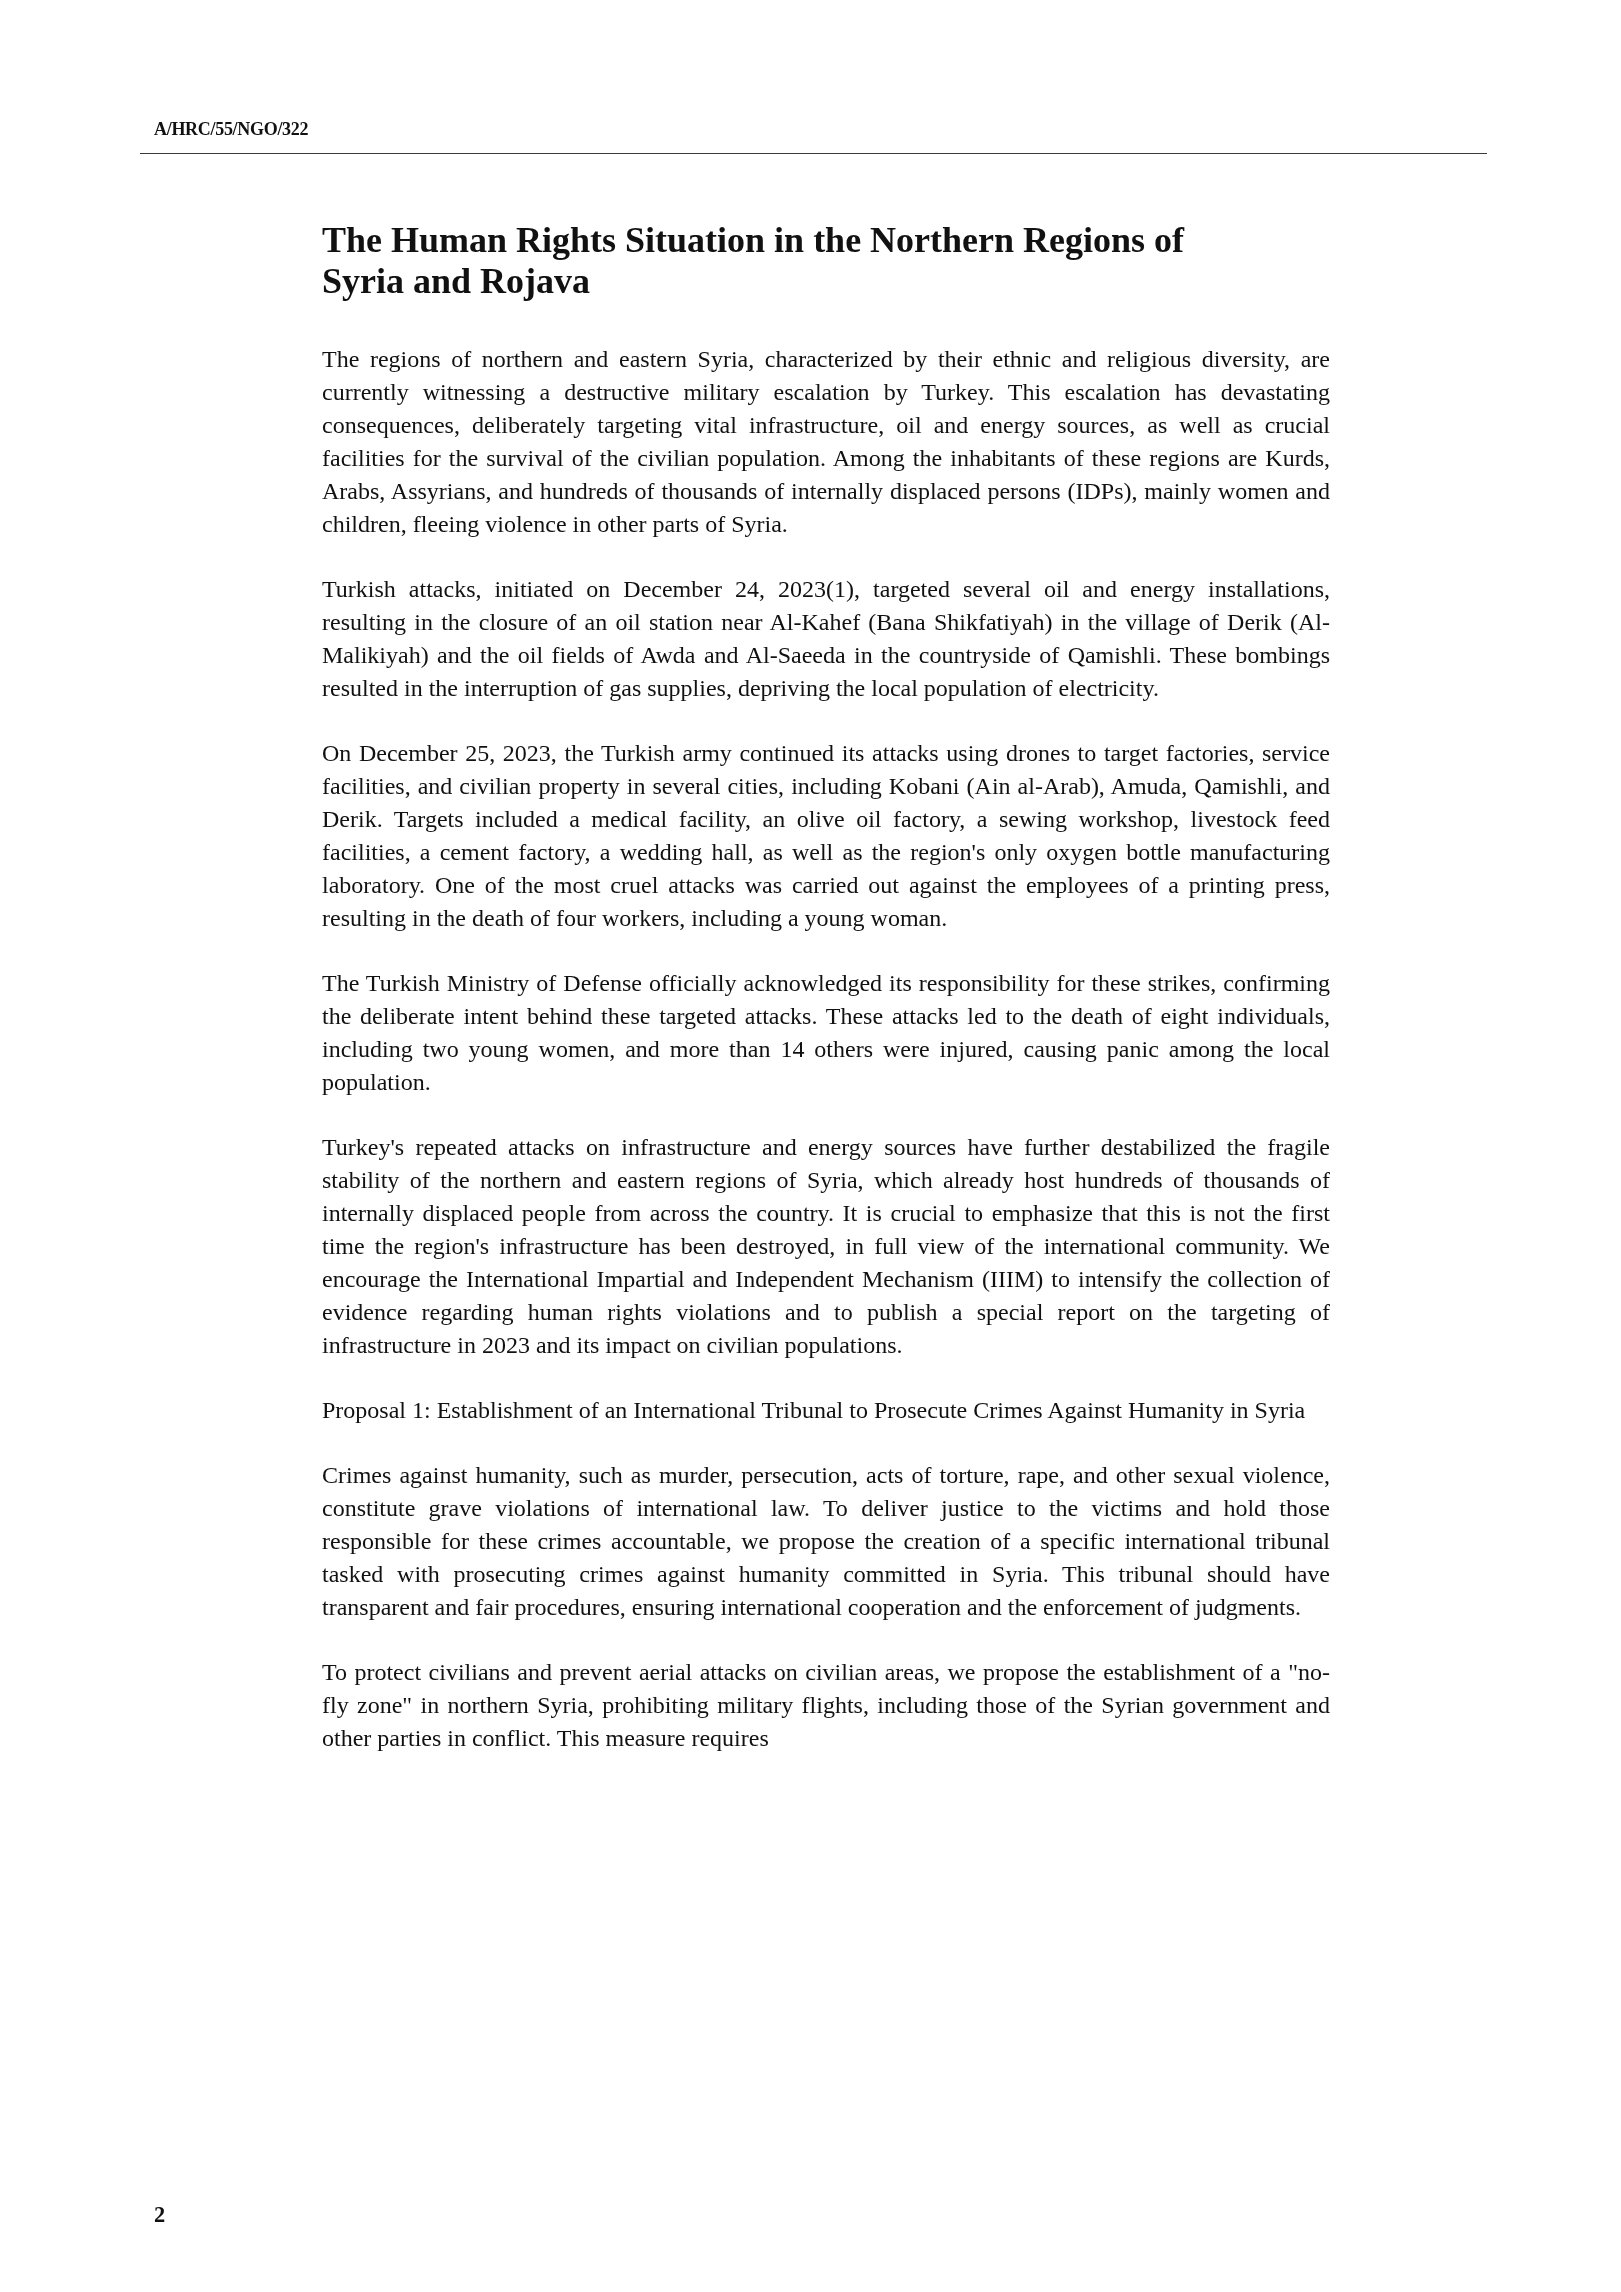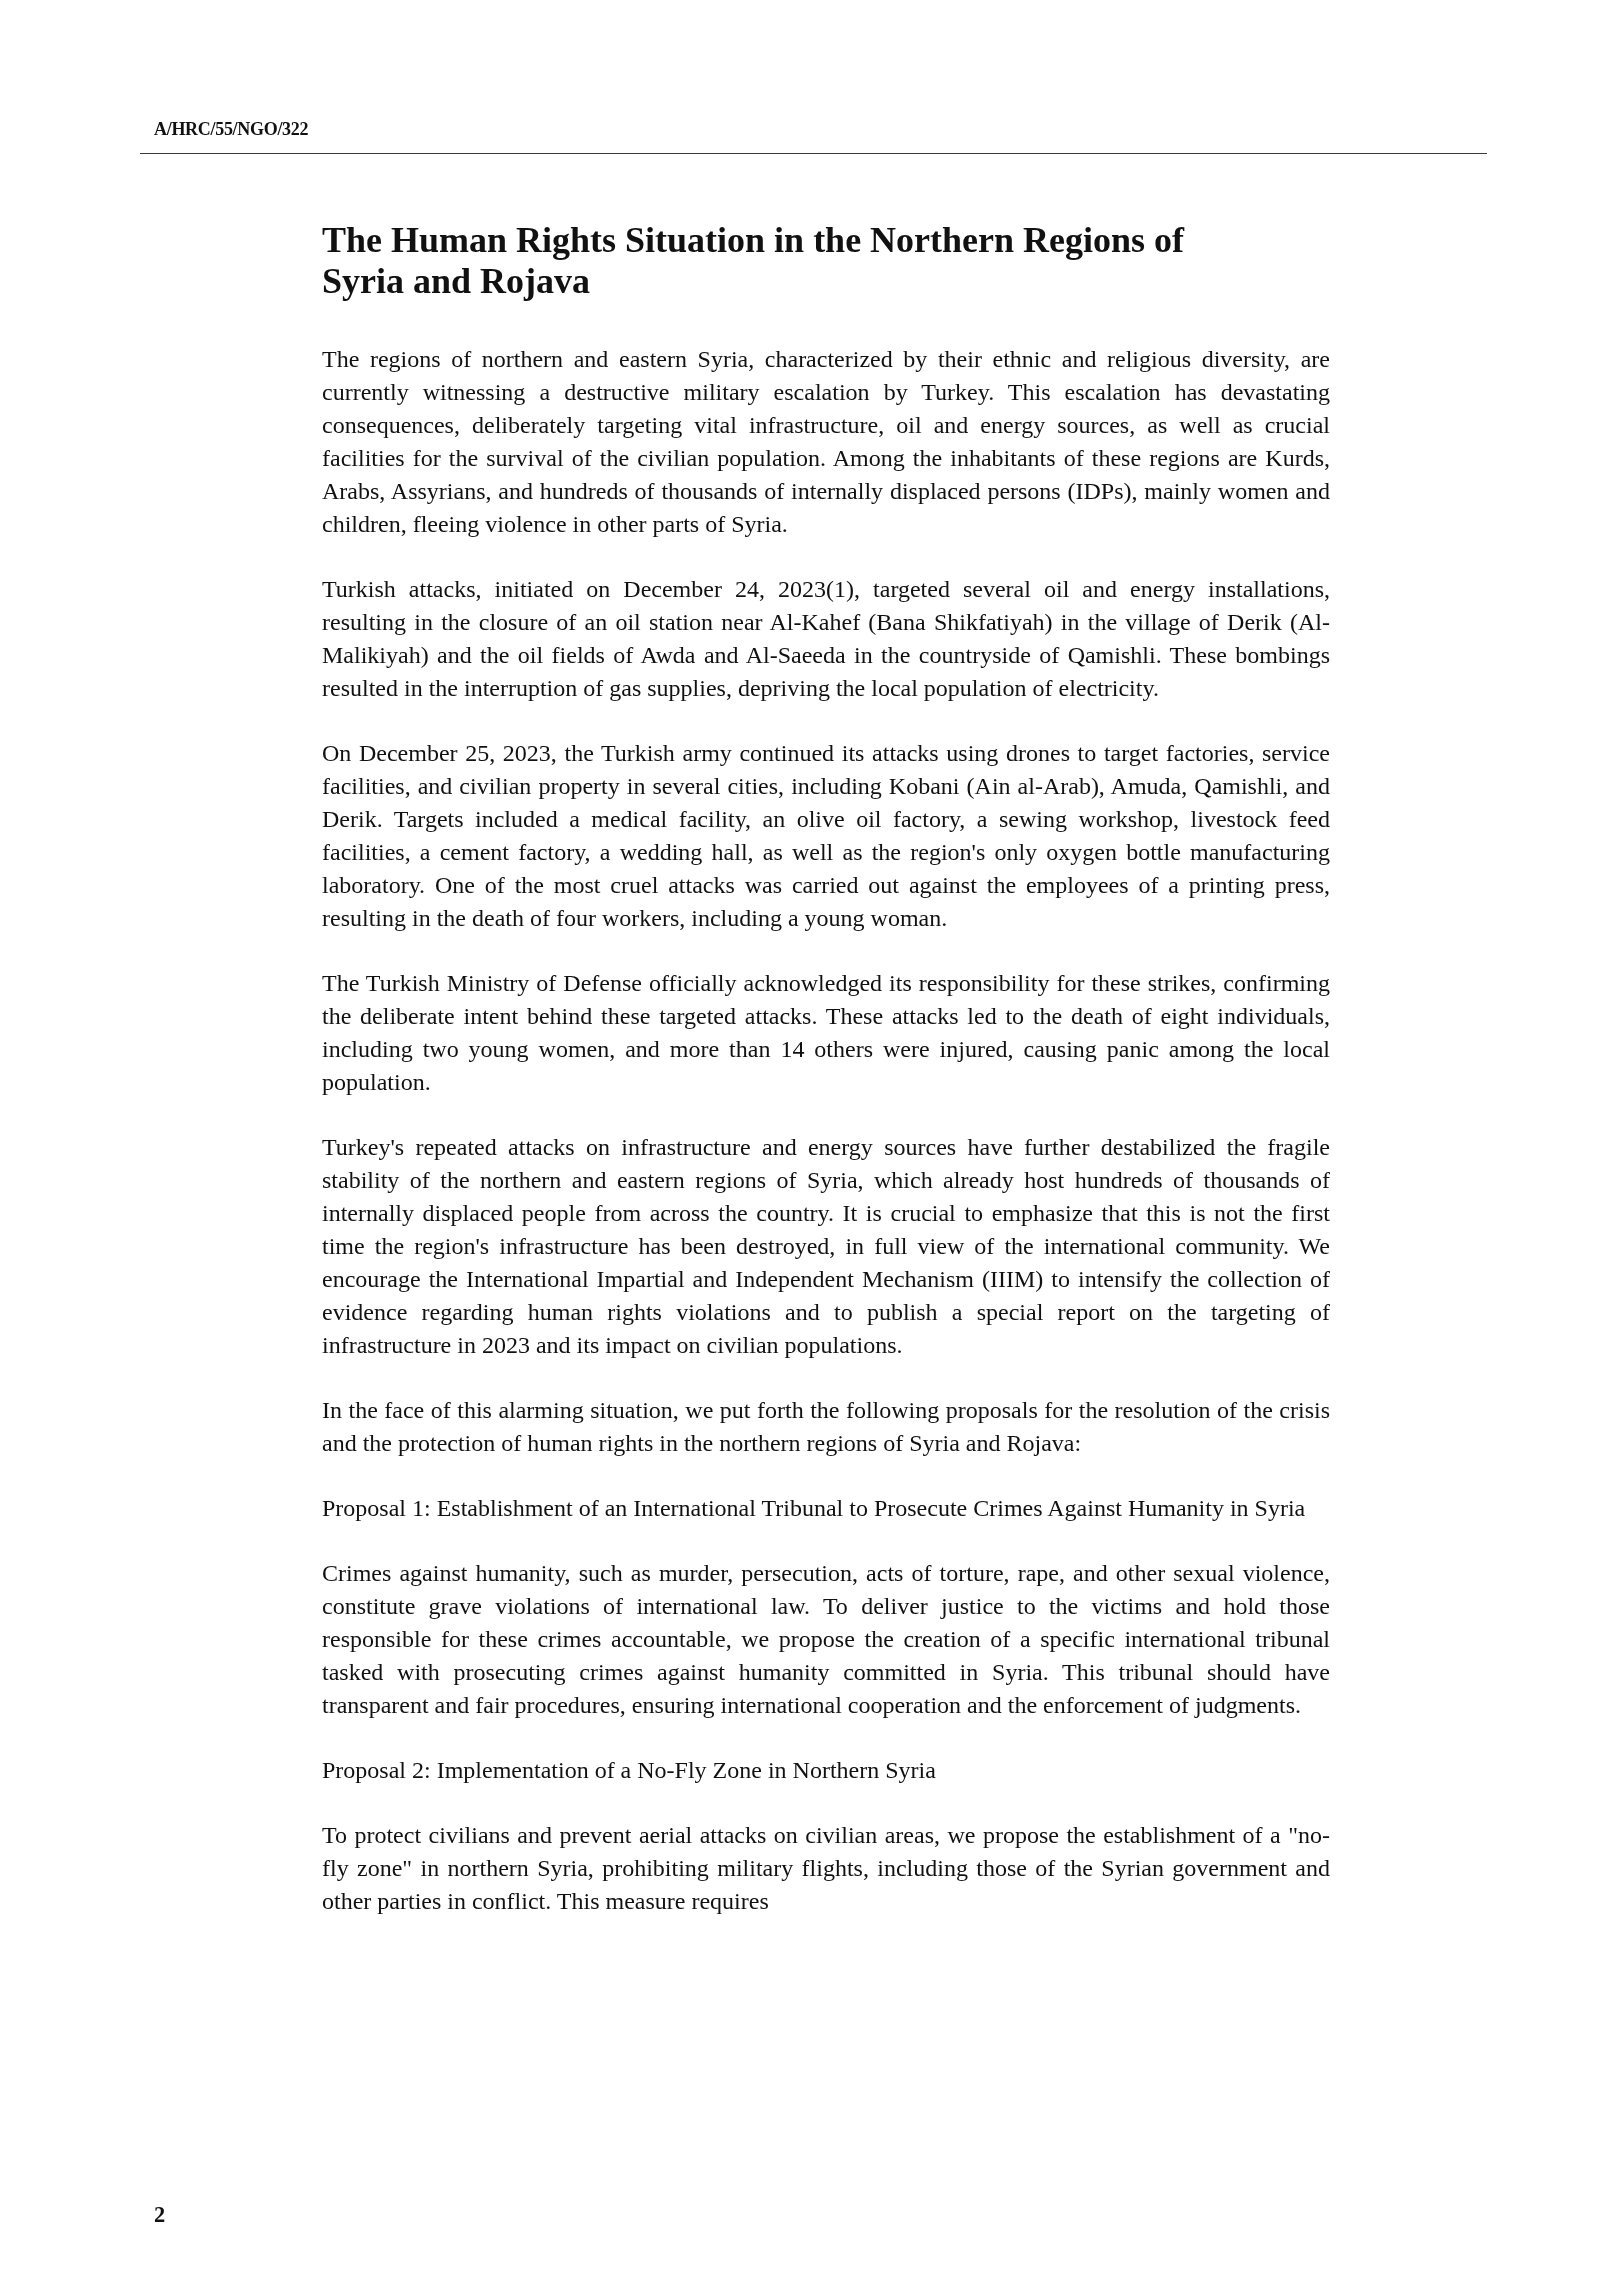--- a/index.html
+++ b/index.html
@@ -36,21 +36,19 @@
 <div class="header-symbol">A/HRC/55/NGO/322</div>
 <div class="header-rule"></div>
 
 <div class="content">
   <h1 class="title">The Human Rights Situation in the Northern Regions of Syria and Rojava</h1>
   <p class="para">The regions of northern and eastern Syria, characterized by their ethnic and religious diversity, are currently witnessing a destructive military escalation by Turkey. This escalation has devastating consequences, deliberately targeting vital infrastructure, oil and energy sources, as well as crucial facilities for the survival of the civilian population. Among the inhabitants of these regions are Kurds, Arabs, Assyrians, and hundreds of thousands of internally displaced persons (IDPs), mainly women and children, fleeing violence in other parts of Syria.</p>
   <p class="para">Turkish attacks, initiated on December 24, 2023(1), targeted several oil and energy installations, resulting in the closure of an oil station near Al-Kahef (Bana Shikfatiyah) in the village of Derik (Al-Malikiyah) and the oil fields of Awda and Al-Saeeda in the countryside of Qamishli. These bombings resulted in the interruption of gas supplies, depriving the local population of electricity.</p>
   <p class="para">On December 25, 2023, the Turkish army continued its attacks using drones to target factories, service facilities, and civilian property in several cities, including Kobani (Ain al-Arab), Amuda, Qamishli, and Derik. Targets included a medical facility, an olive oil factory, a sewing workshop, livestock feed facilities, a cement factory, a wedding hall, as well as the region's only oxygen bottle manufacturing laboratory. One of the most cruel attacks was carried out against the employees of a printing press, resulting in the death of four workers, including a young woman.</p>
   <p class="para">The Turkish Ministry of Defense officially acknowledged its responsibility for these strikes, confirming the deliberate intent behind these targeted attacks. These attacks led to the death of eight individuals, including two young women, and more than 14 others were injured, causing panic among the local population.</p>
   <p class="para">Turkey's repeated attacks on infrastructure and energy sources have further destabilized the fragile stability of the northern and eastern regions of Syria, which already host hundreds of thousands of internally displaced people from across the country. It is crucial to emphasize that this is not the first time the region's infrastructure has been destroyed, in full view of the international community. We encourage the International Impartial and Independent Mechanism (IIIM) to intensify the collection of evidence regarding human rights violations and to publish a special report on the targeting of infrastructure in 2023 and its impact on civilian populations.</p>
-  <p class="para">In the face of this alarming situation, we put forth the following proposals for the resolution of the crisis and the protection of human rights in the northern regions of Syria and Rojava:</p>
   <p class="para proposal-heading">Proposal 1: Establishment of an International Tribunal to Prosecute Crimes Against Humanity in Syria</p>
   <p class="para">Crimes against humanity, such as murder, persecution, acts of torture, rape, and other sexual violence, constitute grave violations of international law. To deliver justice to the victims and hold those responsible for these crimes accountable, we propose the creation of a specific international tribunal tasked with prosecuting crimes against humanity committed in Syria. This tribunal should have transparent and fair procedures, ensuring international cooperation and the enforcement of judgments.</p>
-  <p class="para proposal-heading">Proposal 2: Implementation of a No-Fly Zone in Northern Syria</p>
   <p class="para">To protect civilians and prevent aerial attacks on civilian areas, we propose the establishment of a "no-fly zone" in northern Syria, prohibiting military flights, including those of the Syrian government and other parties in conflict. This measure requires</p>
 </div>
 
 <div class="page-number">2</div>
 
 
 </body></html>

